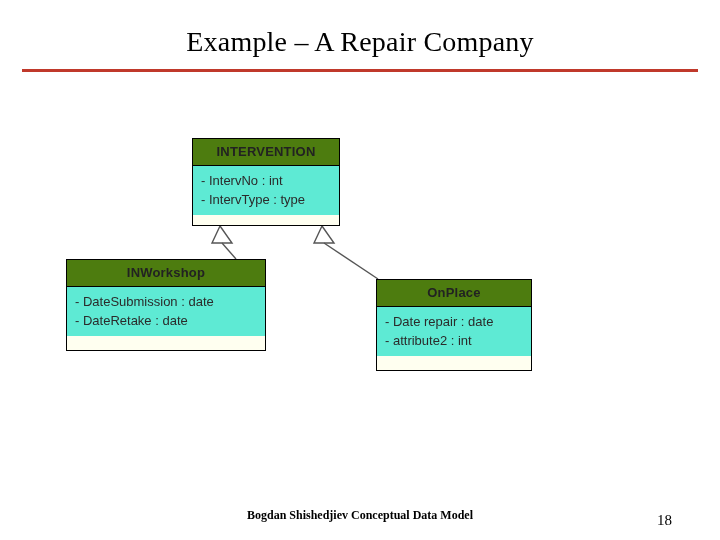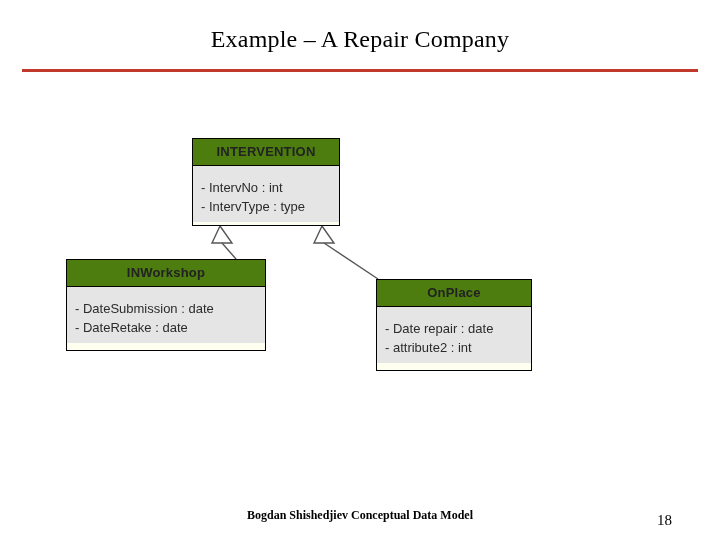--- a/index.html
+++ b/index.html
@@ -24,21 +24,21 @@
   }
 
   
   #title {
     position: absolute;
     left: 0;
     top: 26px;
     width: 720px;
     text-align: center;
     font-family: "Liberation Serif", serif;
-    font-size: 24px;
+    font-size: 28px;
     color: #000000;
     letter-spacing: 0.2px;
   }
   #title-rule {
     position: absolute;
     left: 22px;
     top: 69px;
     width: 676px;
     height: 3px;
     background: #C0392B;
@@ -66,22 +66,22 @@
     border-bottom: 1px solid #000000;
     text-align: center;
     font-weight: bold;
     font-size: 13px;
     color: #222222;
     padding: 5px 2px 6px 2px;
     letter-spacing: 0.2px;
   }
   .uml .body {
     box-sizing: border-box;
-    padding: 12px 0 6px 8px;
-    background: #e5e5e5;
+    padding: 5px 0 6px 8px;
+    background: #5eead4;
   }
   .uml .attr {
     font-size: 13px;
     color: #2b2b2b;
     line-height: 19px;
     white-space: nowrap;
   }
 
   
   #box-intervention {

